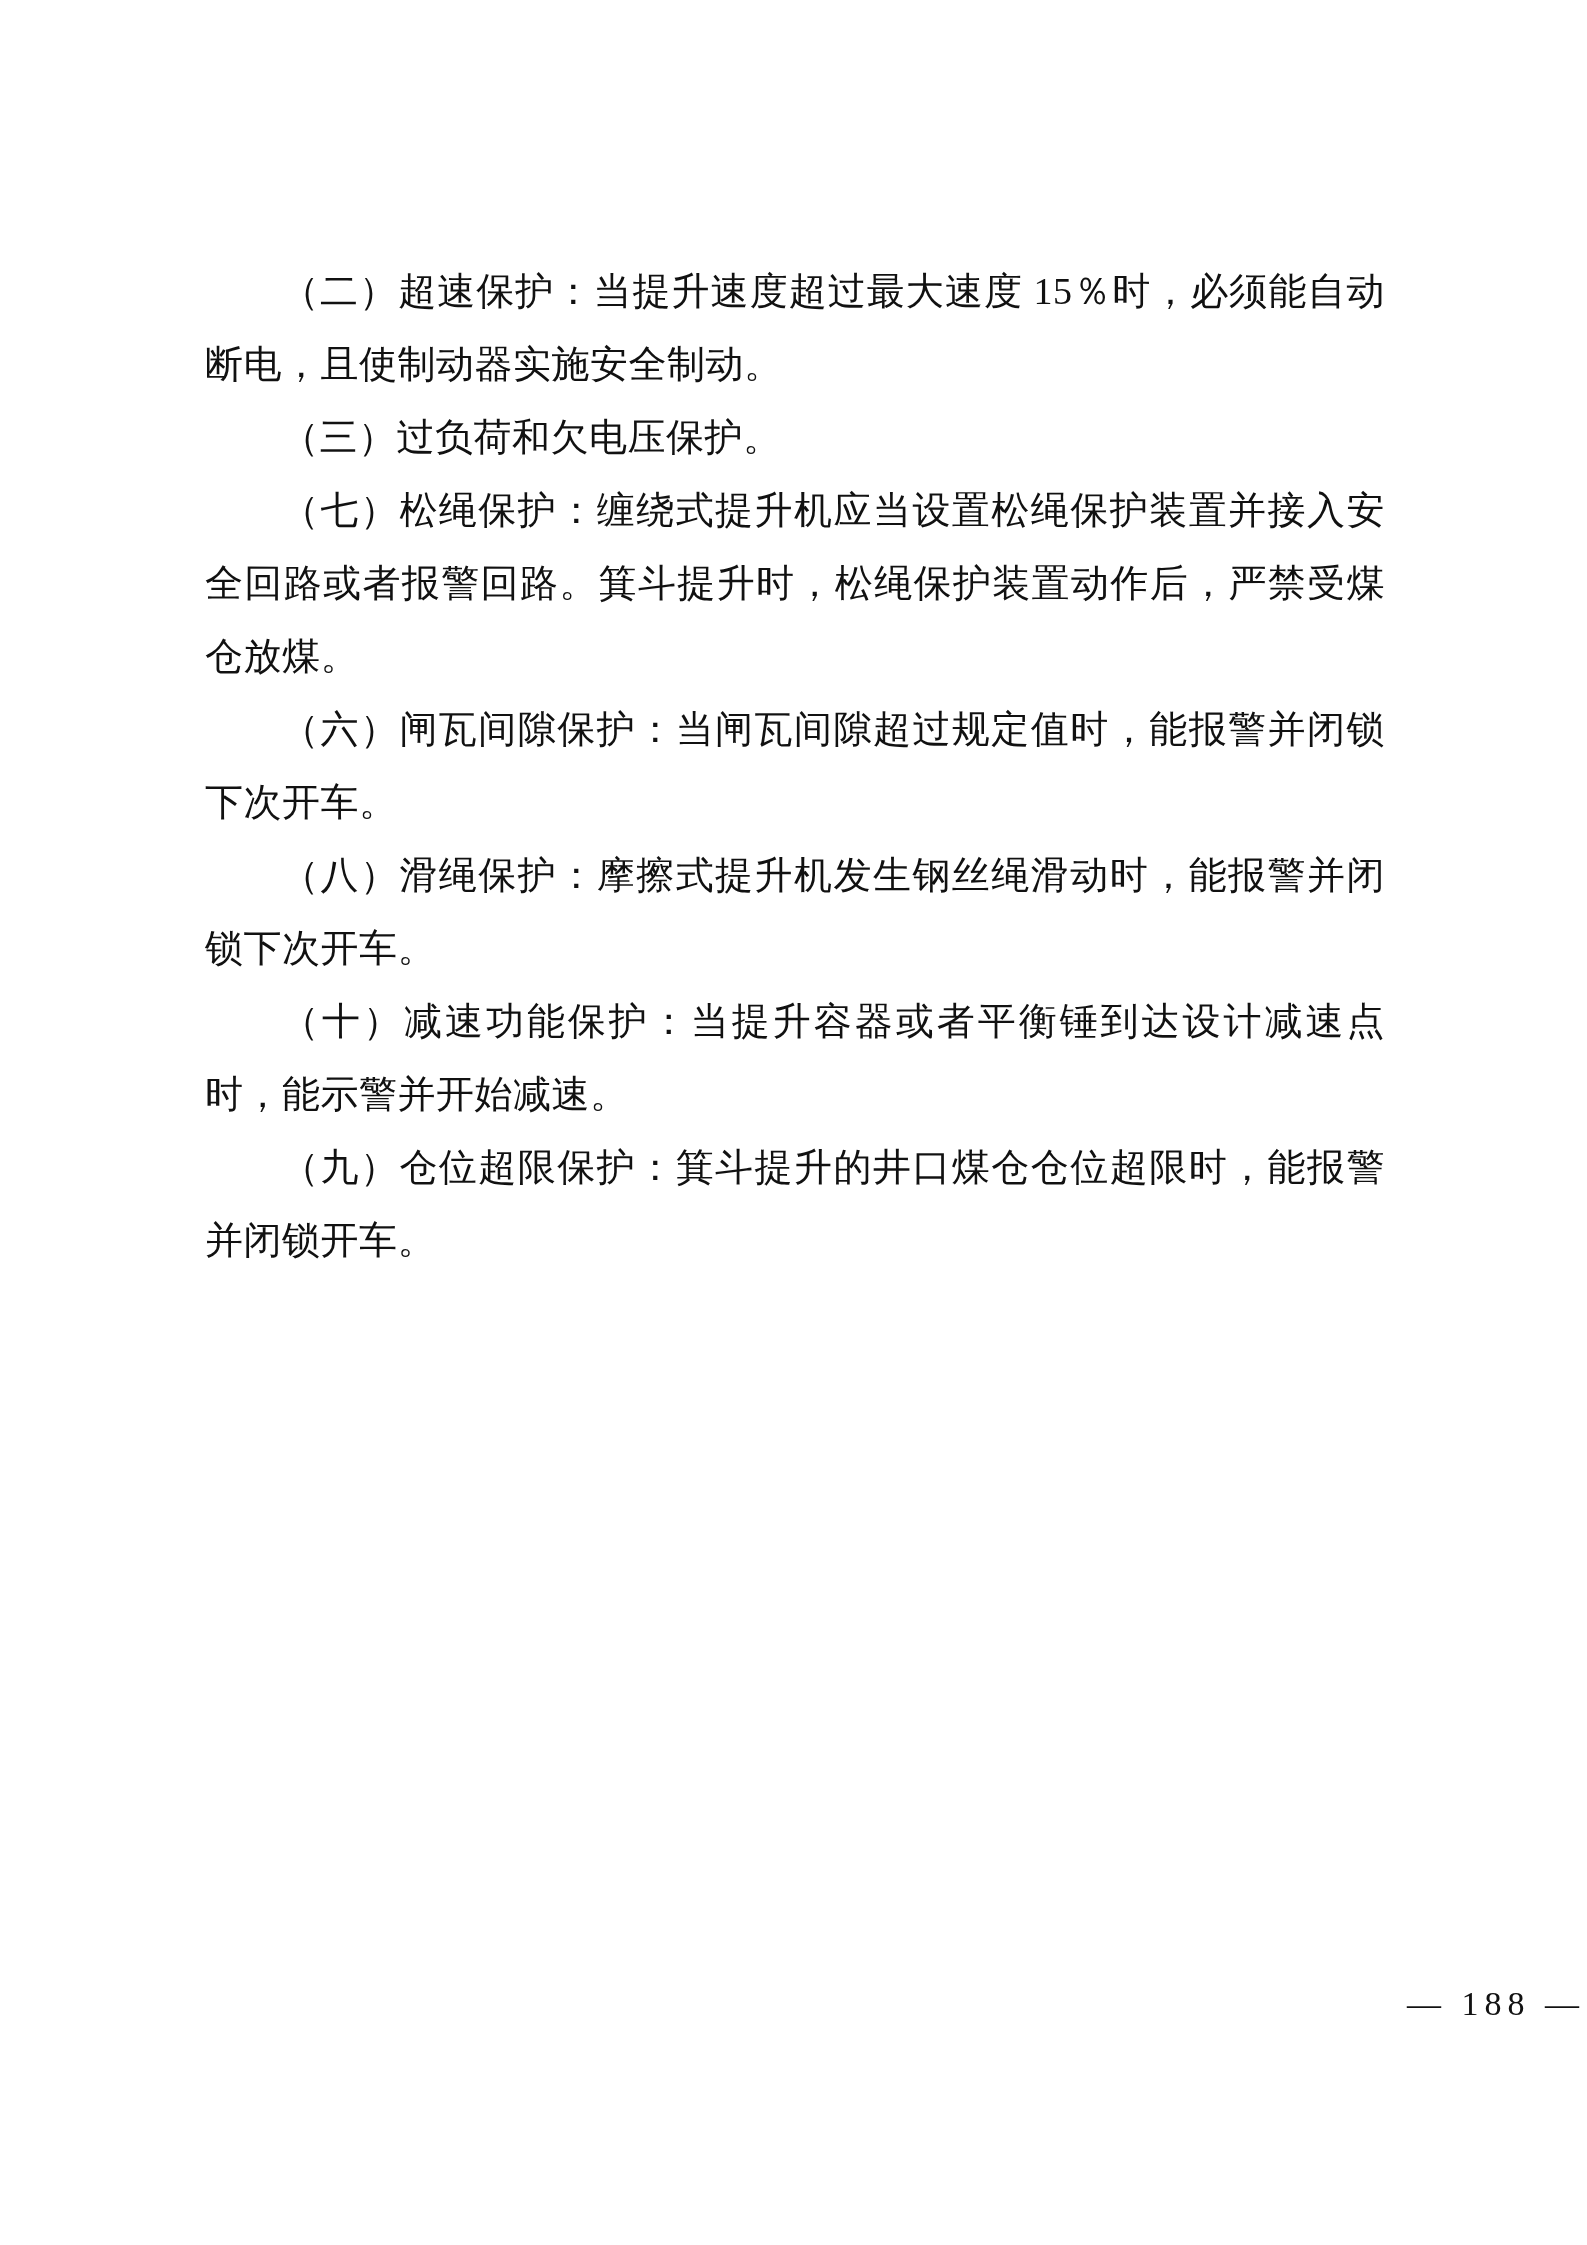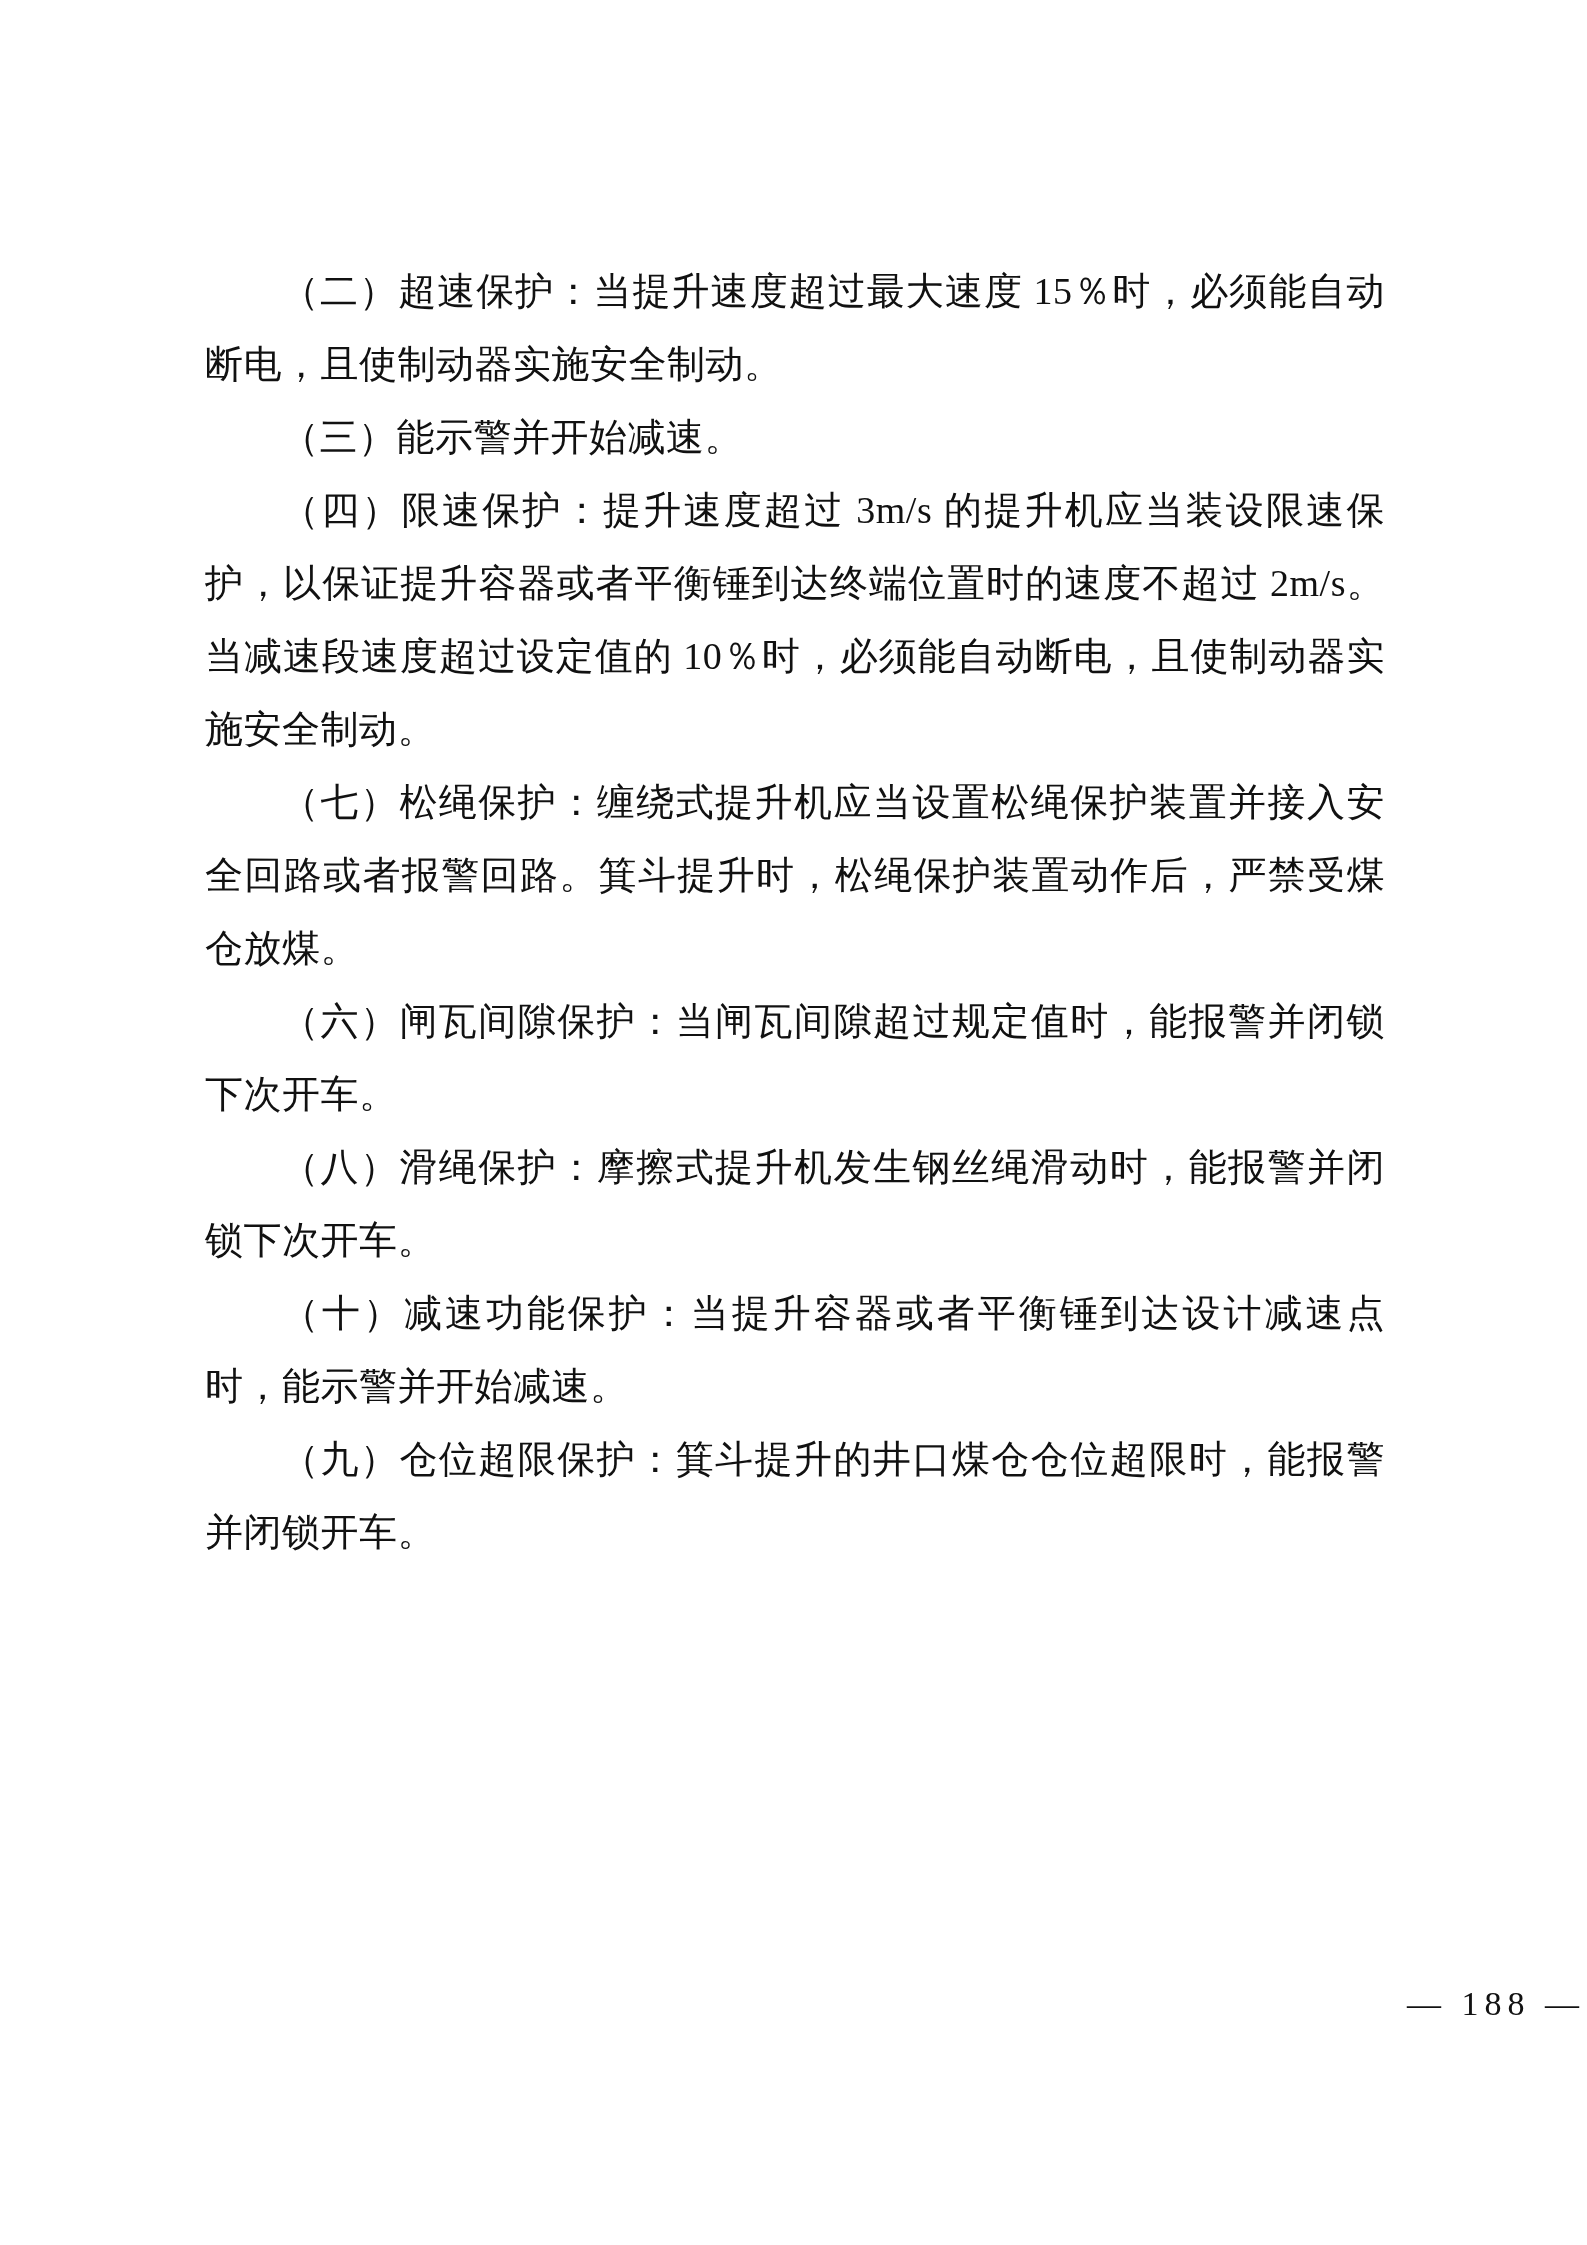--- a/index.html
+++ b/index.html
@@ -55,22 +55,21 @@
     display: inline-block;
     margin-left: -380px;
   }
 </style>
 </head>
 <body>
 
 <div class="page">
   <div class="content">
     <p class="para">（二）超速保护：当提升速度超过最大速度 15％时，必须能自动断电，且使制动器实施安全制动。</p>
-    <p class="para">（三）能示警并开始减速。</p>
-    <p class="para">（四）限速保护：提升速度超过 3m/s 的提升机应当装设限速保护，以保证提升容器或者平衡锤到达终端位置时的速度不超过 2m/s。当减速段速度超过设定值的 10％时，必须能自动断电，且使制动器实施安全制动。</p>
+    <p class="para">（三）过负荷和欠电压保护。</p>
     <p class="para">（七）松绳保护：缠绕式提升机应当设置松绳保护装置并接入安全回路或者报警回路。箕斗提升时，松绳保护装置动作后，严禁受煤仓放煤。</p>
     <p class="para">（六）闸瓦间隙保护：当闸瓦间隙超过规定值时，能报警并闭锁下次开车。</p>
     <p class="para">（八）滑绳保护：摩擦式提升机发生钢丝绳滑动时，能报警并闭锁下次开车。</p>
     <p class="para">（十）减速功能保护：当提升容器或者平衡锤到达设计减速点时，能示警并开始减速。</p>
     <p class="para">（九）仓位超限保护：箕斗提升的井口煤仓仓位超限时，能报警并闭锁开车。</p>
   </div>
   <div class="footer">
     <span class="pagenum">— 188 —</span>
   </div>
 </div>

